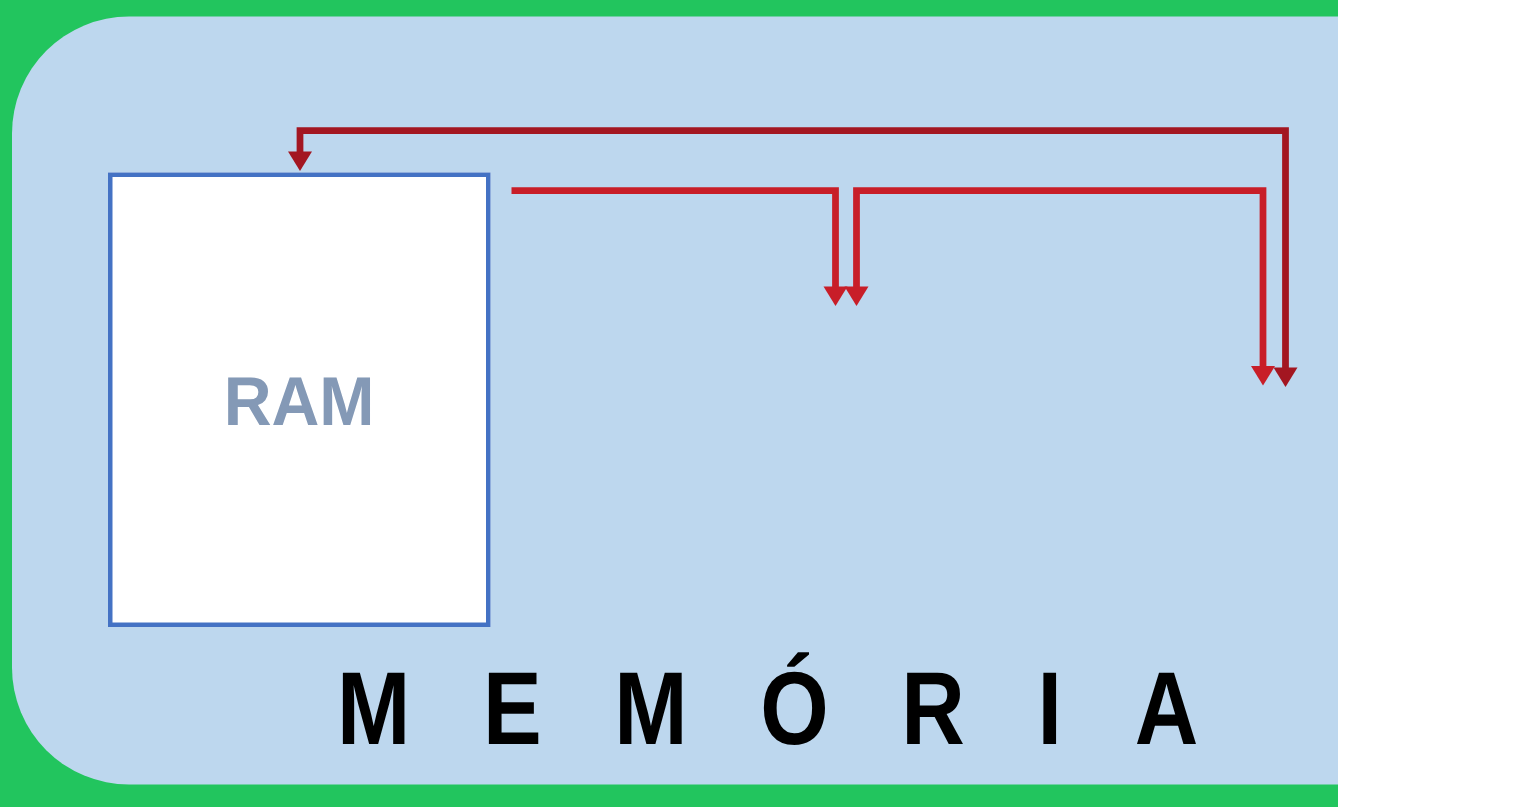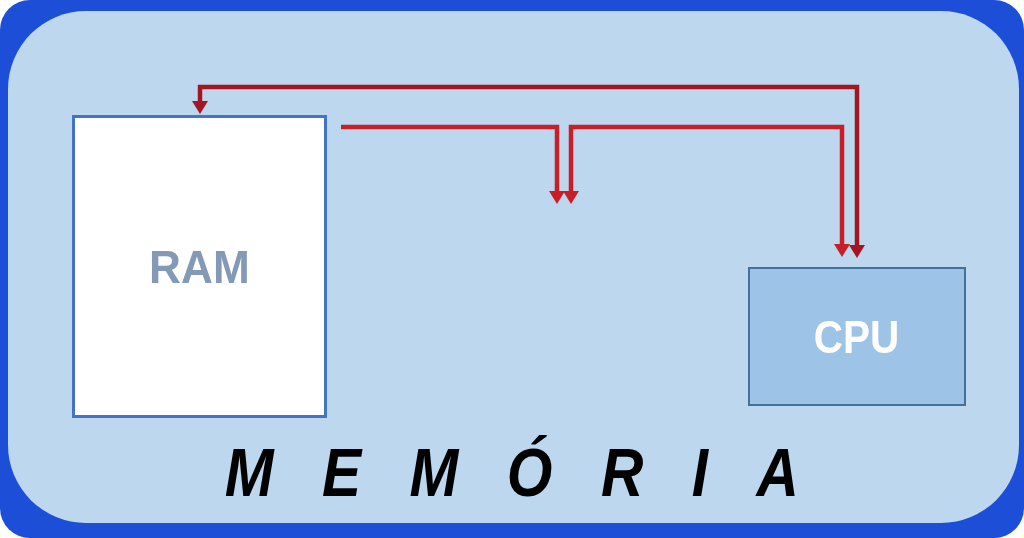--- a/index.html
+++ b/index.html
@@ -3,26 +3,25 @@
 <meta charset="utf-8">
 <style>
   html, body {
     margin: 0;
     padding: 0;
     background: #ffffff;
     font-family: "Liberation Sans", sans-serif;
   }
   .canvas {
     position: relative;
-    width: 1024px;
+    width: 892px;
     height: 538px;
-    background: #1d4ed8;
+    background: #22c55e;
     overflow: hidden;
     user-select: none;
-    border-radius: 30px;
   }
   .panel {
     position: absolute;
     left: 8px;
     top: 11px;
     width: 1011px;
     height: 512px;
     background: #BDD7EE;
     border-radius: 78px;
   }
@@ -73,21 +72,20 @@
     left: 0;
     top: 427px;
     width: 1024px;
     height: 91px;
     display: flex;
     align-items: center;
     justify-content: center;
     color: #000000;
     font-weight: bold;
     font-size: 69px;
-    font-style: italic;
   }
   .diagram-title .label {
     letter-spacing: 57px;
     padding-left: 57px; 
     transform: scaleX(0.85);
     white-space: nowrap;
   }
   .arrows-layer {
     position: absolute;
     left: 0;
@@ -121,21 +119,18 @@
     <path d="M 571 192 L 571 127 L 842 127 L 842 245" stroke="#C81E28"></path>
     <polygon points="563,191 579,191 571,204" fill="#C81E28"></polygon>
     <polygon points="834,244 850,244 842,257" fill="#C81E28"></polygon>
   </svg>
 
   <div class="node node-ram">
     <span class="label">RAM</span>
   </div>
 
 
-  <div class="node node-cpu">
-    <span class="label">CPU</span>
-  </div>
 
   <div class="diagram-title">
     <span class="label">MEMÓRIA</span>
   </div>
 
 </div>
 
 </body></html>

